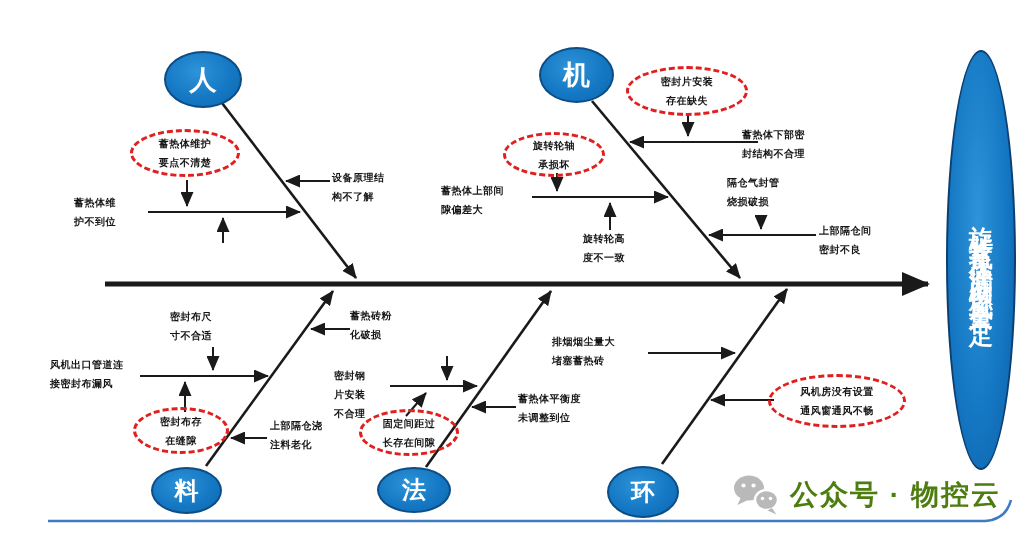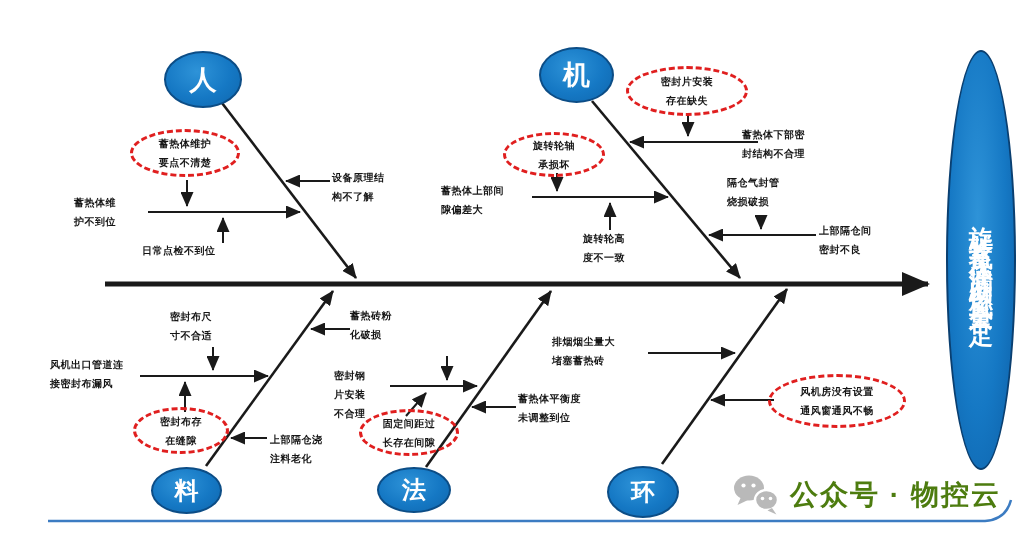--- a/index.html
+++ b/index.html
@@ -120,21 +120,20 @@
   </div>
 
   <div class="headnode" style="left:946px; top:50px; width:70px; height:420px;">
     <span>旋转蓄热体漏助燃风量不足</span>
   </div>
 
   <div class="lbl hl" style="left:130px; top:129px; width:110px; height:48px;">蓄热体维护
 要点不清楚</div>
   <div class="lbl" style="left:74px; top:193px; width:76px;">蓄热体维
 护不到位</div>
-  <div class="lbl" style="left:142px; top:241px; width:140px;">日常点检不到位</div>
   <div class="lbl" style="left:332px; top:168px; width:92px;">设备原理结
 构不了解</div>
 
   <div class="lbl hl" style="left:626px; top:66px; width:122px; height:50px;">密封片安装
 存在缺失</div>
   <div class="lbl" style="left:742px; top:125px; width:106px;">蓄热体下部密
 封结构不合理</div>
   <div class="lbl" style="left:727px; top:173px; width:92px;">隔仓气封管
 烧损破损</div>
   <div class="lbl" style="left:819px; top:221px; width:90px;">上部隔仓间
@@ -147,21 +146,21 @@
 度不一致</div>
 
   <div class="lbl" style="left:170px; top:307px; width:80px;">密封布尺
 寸不合适</div>
   <div class="lbl" style="left:50px; top:355px; width:122px;">风机出口管道连
 接密封布漏风</div>
   <div class="lbl hl" style="left:133px; top:407px; width:96px; height:47px;">密封布存
 在缝隙</div>
   <div class="lbl" style="left:350px; top:306px; width:80px;">蓄热砖粉
 化破损</div>
-  <div class="lbl" style="left:270px; top:416px; width:92px;margin-top:14px;">上部隔仓浇
+  <div class="lbl" style="left:270px; top:416px; width:92px;">上部隔仓浇
 注料老化</div>
 
   <div class="lbl" style="left:334px; top:366px; width:64px;">密封钢
 片安装
 不合理</div>
   <div class="lbl hl" style="left:359px; top:409px; width:100px; height:47px;">固定间距过
 长存在间隙</div>
   <div class="lbl" style="left:518px; top:389px; width:110px;">蓄热体平衡度
 未调整到位</div>
 

